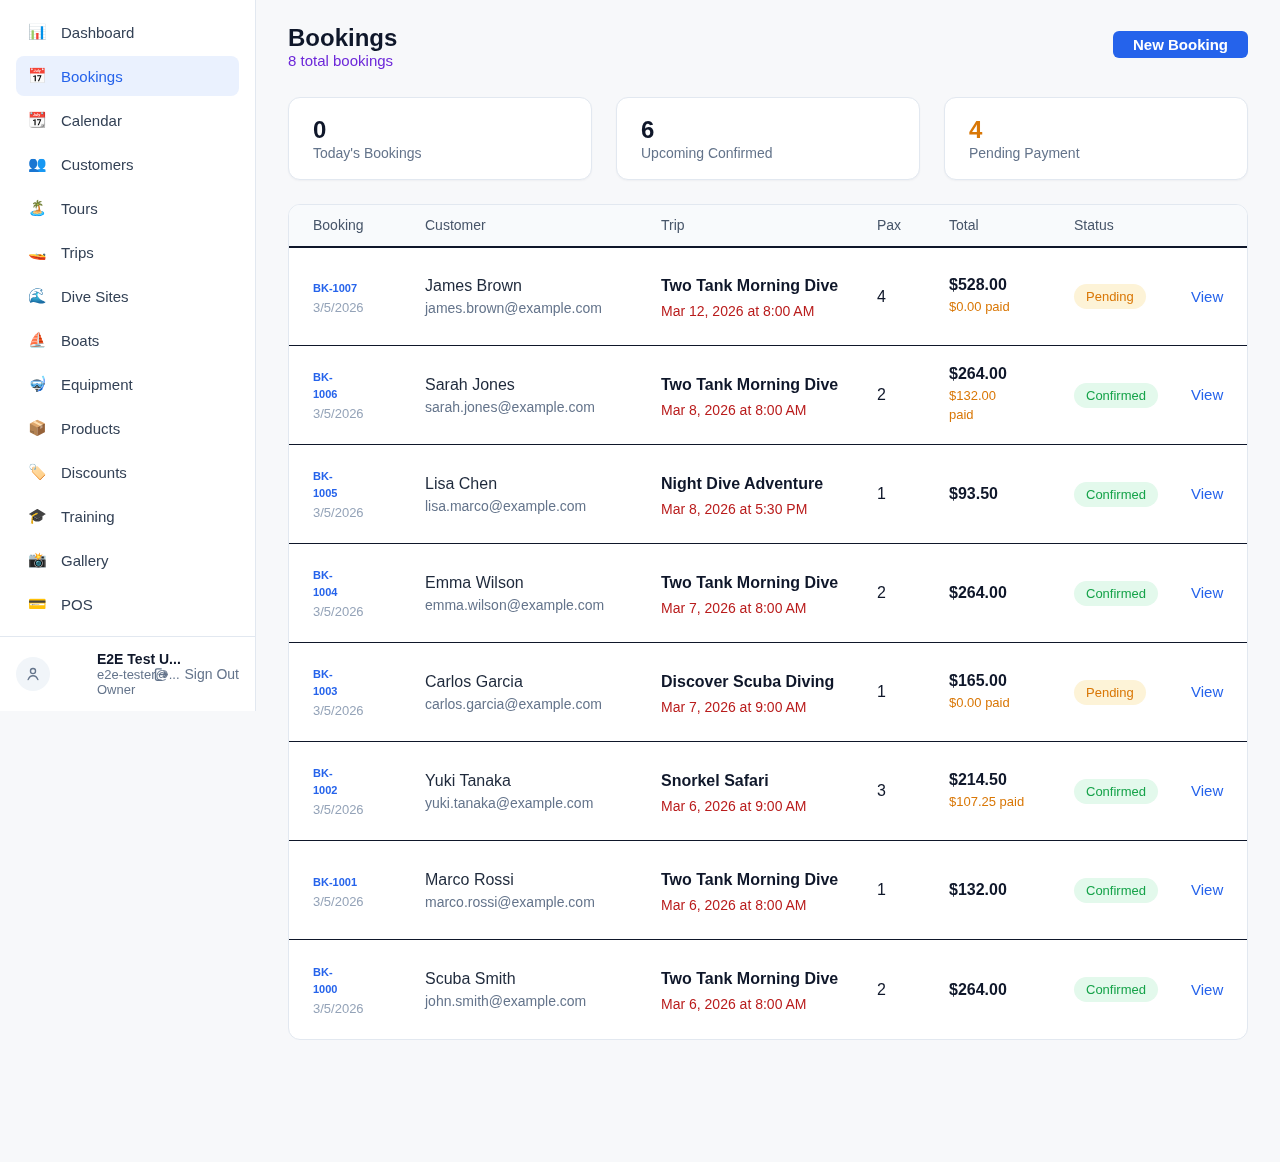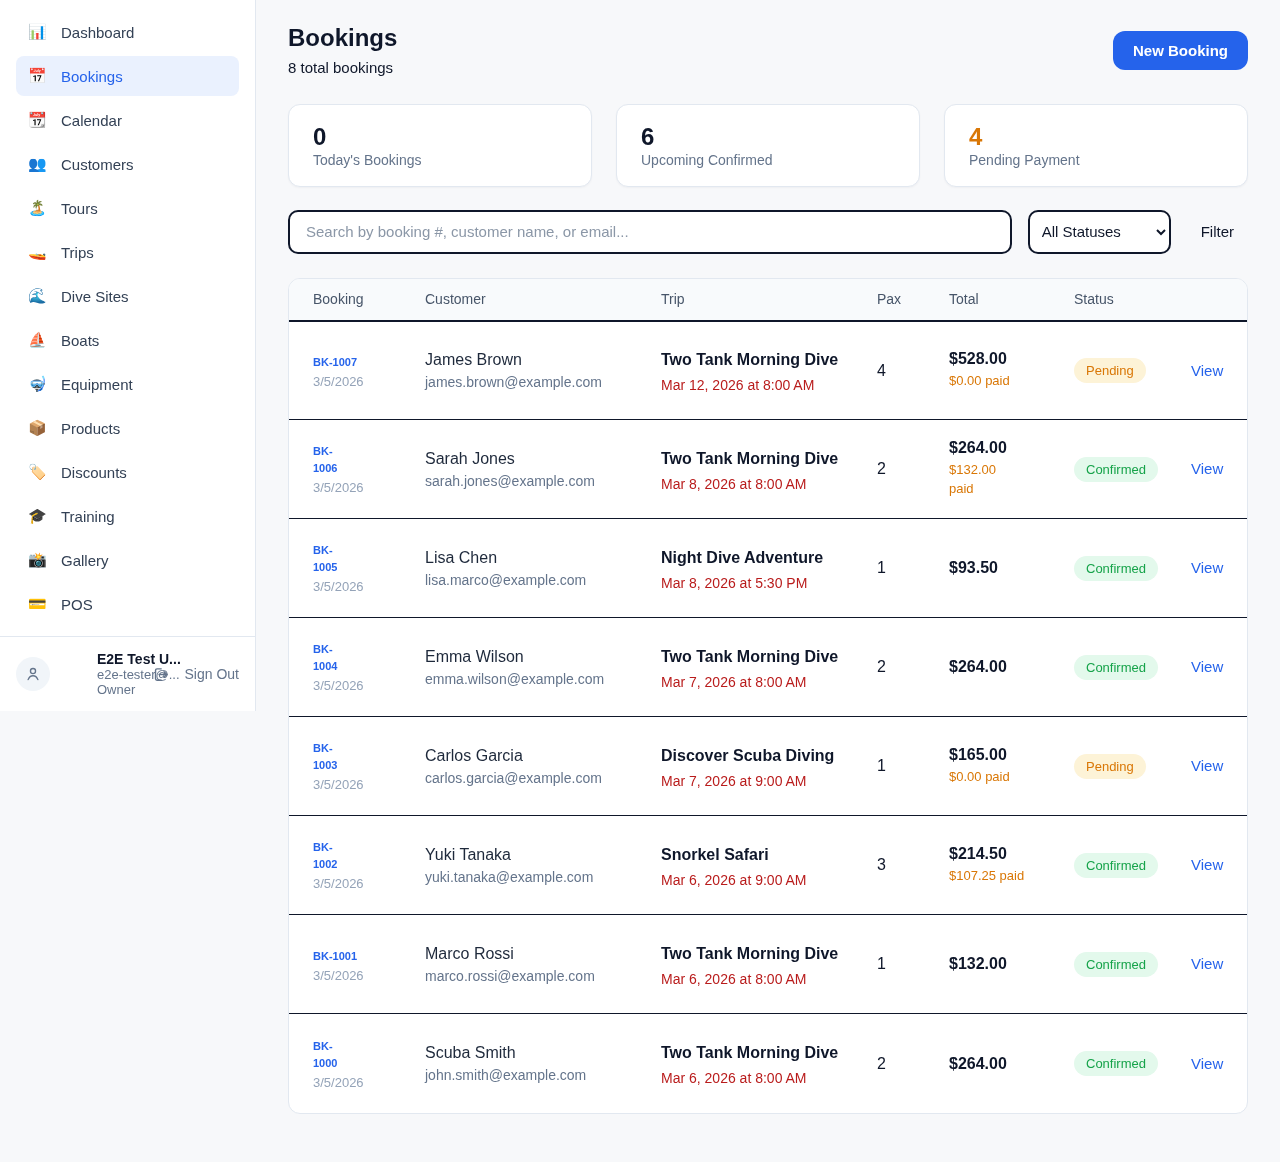--- a/index.html
+++ b/index.html
@@ -49,25 +49,25 @@
     background: none; border: none; cursor: pointer;
     color: #64748b; font-size: 14px; font-family: inherit;
     flex-shrink: 0;
   }
 
   
   .main { flex: 1; padding: 24px 32px; }
 
   .page-header { display: flex; align-items: flex-start; justify-content: space-between; }
   .page-title { font-size: 24px; font-weight: 700; color: #0f172a; }
-  .page-sub { font-size: 15px; color: #0f172a; margin-top: 7px; }
+  .page-sub { font-size: 15px; color: #6d28d9; margin-top: 0; }
   .primary-btn {
     background: #2563eb; color: #ffffff; border: none; cursor: pointer;
     font-family: inherit; font-size: 15px; font-weight: 600;
-    padding: 11px 20px; border-radius: 12px; margin-top: 7px;
+    padding: 5px 20px; border-radius: 6px; margin-top: 7px;
   }
 
   .stats-row { display: flex; gap: 24px; margin-top: 28px; }
   .stat-card {
     flex: 1; background: #ffffff; border: 1px solid #e2e8f0; border-radius: 12px;
     padding: 18px 24px; box-shadow: 0 1px 2px rgba(15,23,42,0.04);
   }
   .stat-value { font-size: 24px; font-weight: 700; color: #0f172a; line-height: 1.2; }
   .stat-label { font-size: 14px; color: #64748b; }
 
@@ -247,27 +247,20 @@
       <div class="stat-card">
         <div class="stat-value" style="color:#0f172a">6</div>
         <div class="stat-label">Upcoming Confirmed</div>
       </div>
       <div class="stat-card">
         <div class="stat-value" style="color:#d97706">4</div>
         <div class="stat-label">Pending Payment</div>
       </div>
     </div>
 
-  <div class="filter-row">
-    <input class="search-input" type="text" placeholder="Search by booking #, customer name, or email..." style="">
-    <select class="status-select">
-      <option>All Statuses</option>
-    </select>
-    <button class="filter-btn">Filter</button>
-  </div>
 
   <div class="table-card">
     <table>
       <colgroup>
         <col style="width:136px">
           <col style="width:236px">
           <col style="width:216px">
         <col style="width:72px">
           <col style="width:125px">
           <col style="width:117px">

